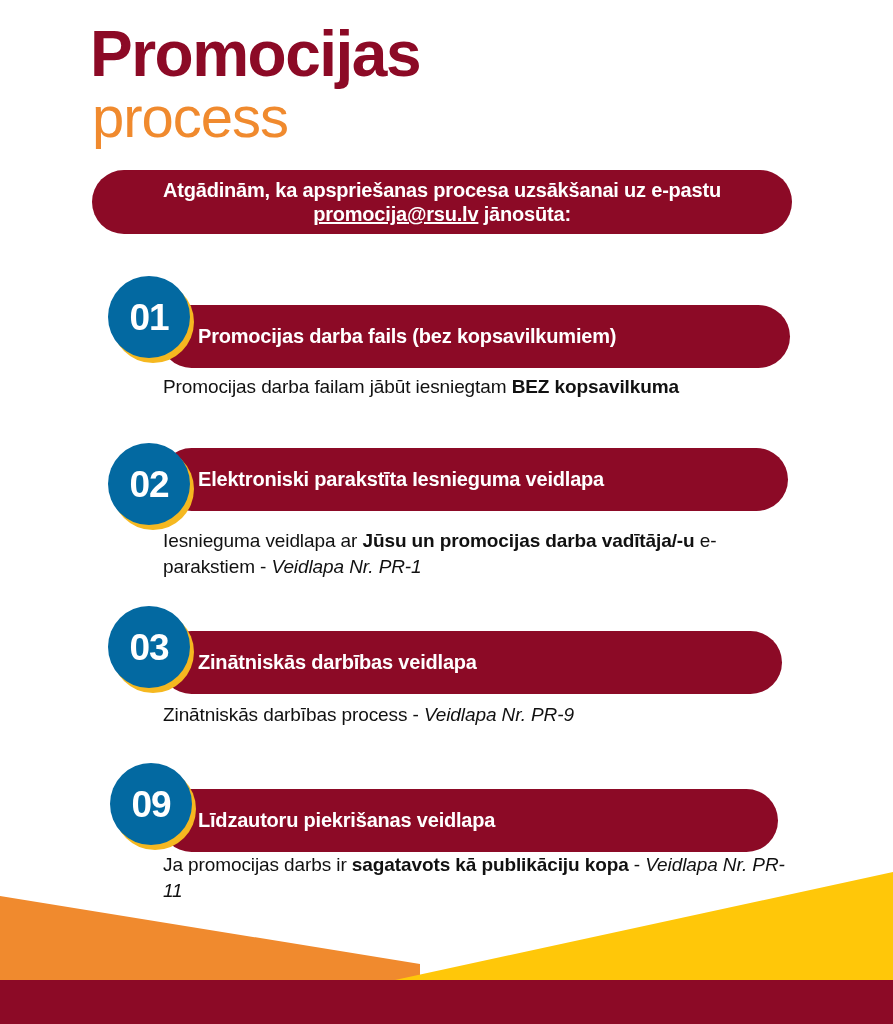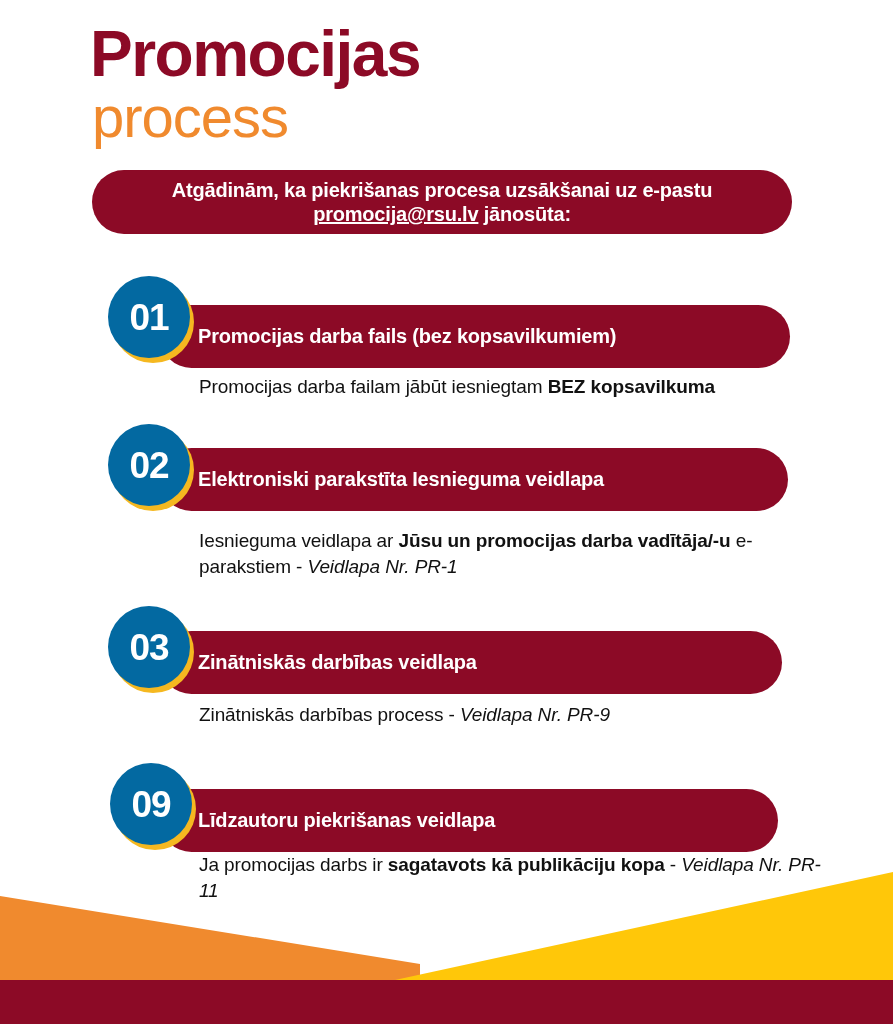--- a/index.html
+++ b/index.html
@@ -146,21 +146,20 @@
 
   .step-desc {
     position: absolute;
     left: 163px;
     width: 640px;
     color: #111111;
     font-size: 19px;
     font-weight: 400;
     line-height: 1.35;
     letter-spacing: -0.1px;
-    margin-left: 36px;
   }
   .step-desc b { font-weight: 700; }
   .step-desc i { font-style: italic; }
 
   
   .deco {
     position: absolute;
     left: 0;
     top: 860px;
     width: 893px;
@@ -192,21 +191,21 @@
 
 <div id="page">
 
   <div class="title-block">
     <div class="title-line1">Promocijas</div>
     <div class="title-line2">process</div>
   </div>
 
   <div class="notice">
     <div class="notice-text">
-      <span>Atgādinām, ka piekrišanas procesa uzsākšanai uz e-pastu </span><span class="eml">promocija@rsu.lv</span><span> jānosūta:</span>
+      <span>Atgādinām, ka apspriešanas procesa uzsākšanai uz e-pastu </span><span class="eml">promocija@rsu.lv</span><span> jānosūta:</span>
     </div>
   </div>
 
   <div id="steps-root">
       <div class="step">
         <div class="step-bar" style="top: 305px; width: 630px;">
           <div class="step-bar-label">Promocijas darba fails (bez kopsavilkumiem)</div>
         </div>
         <div class="badge" style="left: 108px; top: 276px;">
           <div class="badge-ring"></div>
@@ -214,21 +213,21 @@
           <div class="badge-disc">
             <span class="badge-num">01</span>
           </div>
         </div>
         <div class="step-desc" style="top: 374px;"><span>Promocijas darba failam jābūt iesniegtam </span><b>BEZ kopsavilkuma</b></div>
       </div>
       <div class="step">
         <div class="step-bar" style="top: 448px; width: 628px;">
           <div class="step-bar-label">Elektroniski parakstīta Iesnieguma veidlapa</div>
         </div>
-        <div class="badge" style="left: 108px; top: 424px;">
+        <div class="badge" style="left: 108px; top: 443px;">
           <div class="badge-ring"></div>
           <div class="badge-pointer"></div>
           <div class="badge-disc">
             <span class="badge-num">02</span>
           </div>
         </div>
         <div class="step-desc" style="top: 528px;"><span>Iesnieguma veidlapa ar </span><b>Jūsu un promocijas darba vadītāja/-u</b><span> e-parakstiem - </span><i>Veidlapa Nr. PR-1</i></div>
       </div>
       <div class="step">
         <div class="step-bar" style="top: 631px; width: 622px;">

